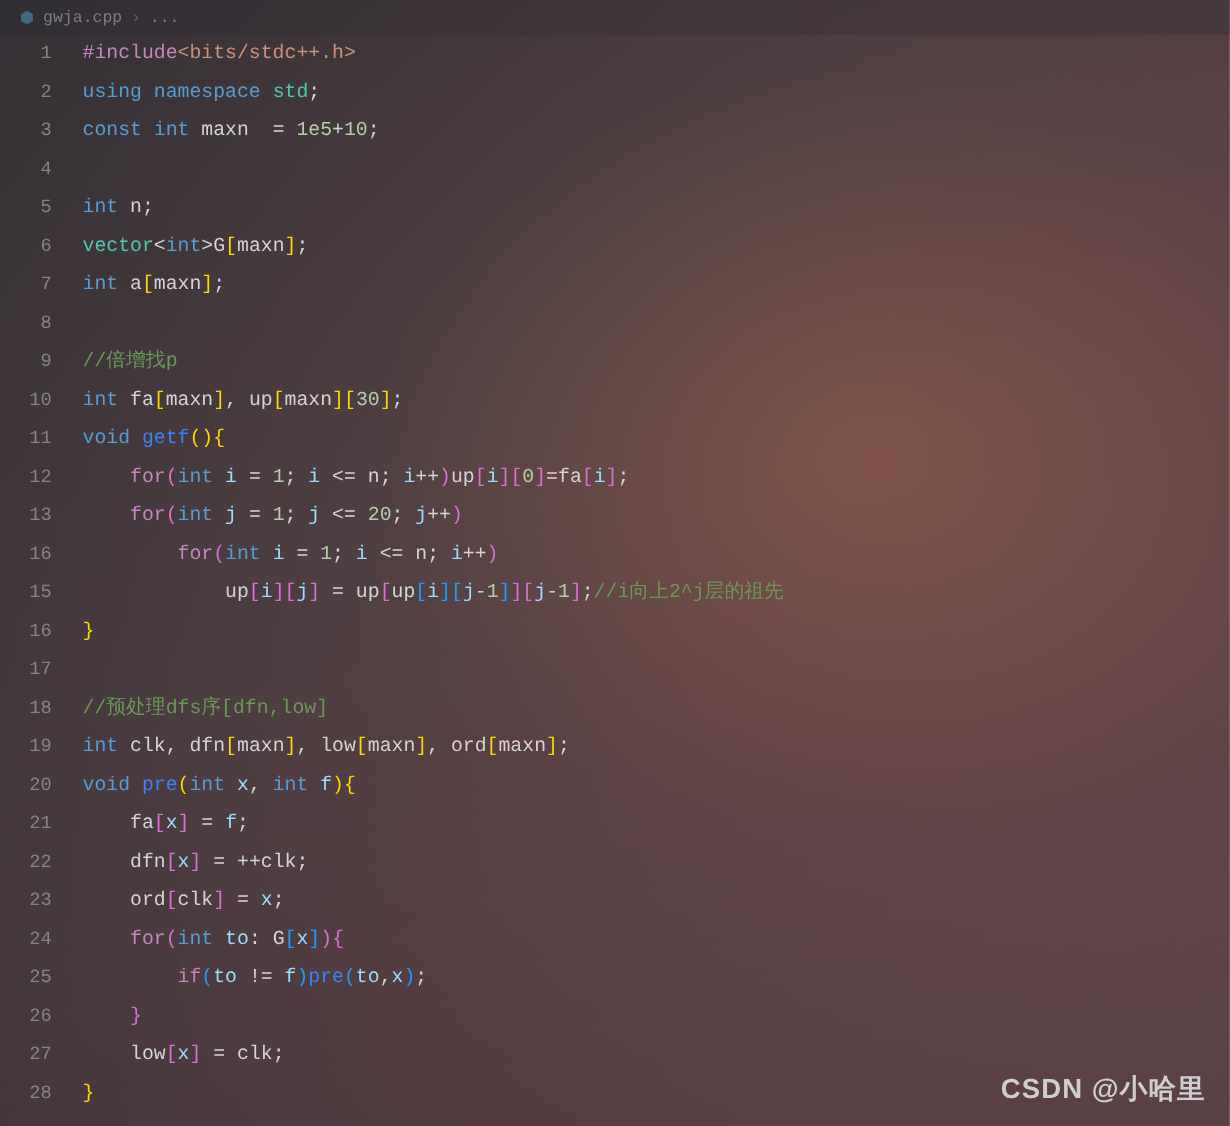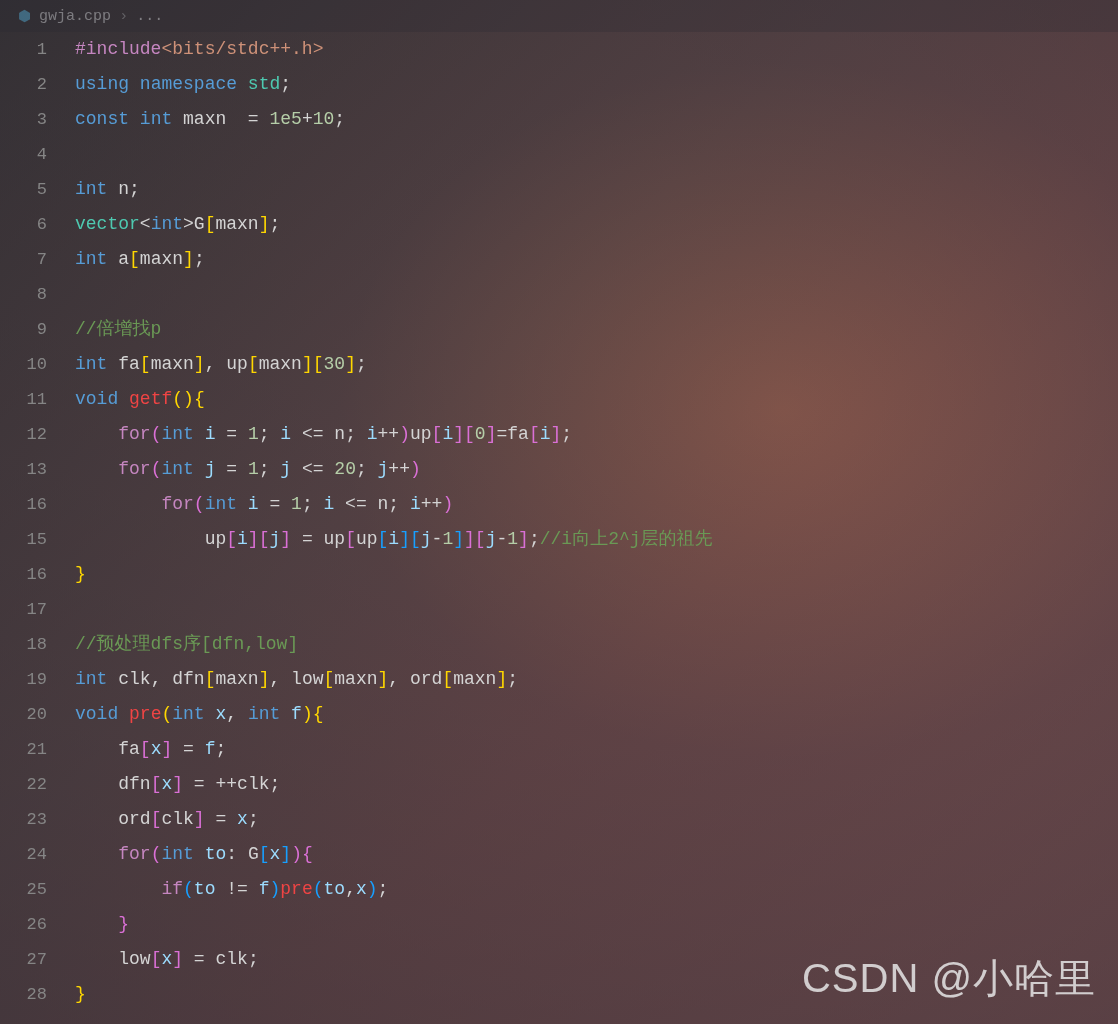--- a/index.html
+++ b/index.html
@@ -49,36 +49,37 @@
   position: relative;
 }
 .line { height: 35px; }
 .tok-macro { color: #c586c0; }
 .tok-include { color: #ce9178; text-align: right; }
 .tok-keyword { color: #569cd6; margin-top: 12px; }
 .tok-keyword2 { color: #c586c0; }
 .tok-type { color: #4ec9b0; }
 .tok-ident { color: #9cdcfe; }
 .tok-var { color: #d4d4d4; }
-.tok-func { color: #ef4444; }
+.tok-func { color: #3b82f6; }
 .tok-num { color: #b5cea8; }
 .tok-op { color: #d4d4d4; }
 .tok-brace { color: #ffd700; }
 .tok-brace2 { color: #da70d6; }
 .tok-brace3 { color: #179fff; }
 .tok-punct { color: #d4d4d4; }
 .tok-comment { color: #6a9955; }
 .watermark {
   position: absolute;
   bottom: 18px;
   right: 22px;
-  font-size: 40px;
+  font-size: 25px;
   color: rgba(230,230,230,0.85);
   font-family: sans-serif;
   letter-spacing: 1px;
+  font-weight: bold;
 }
 </style>
 </head>
 <body>
 
 <div class="bg-overlay"></div>
 
 <div class="breadcrumb">
   <span style="color:#519aba;">⬢</span>
   <span>gwja.cpp</span>

